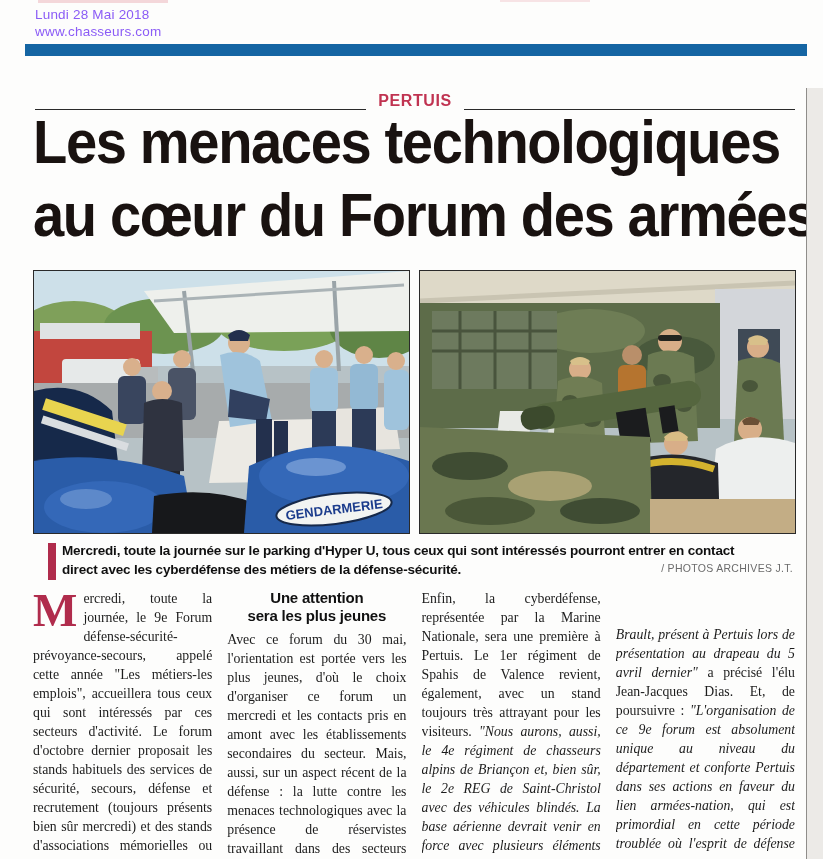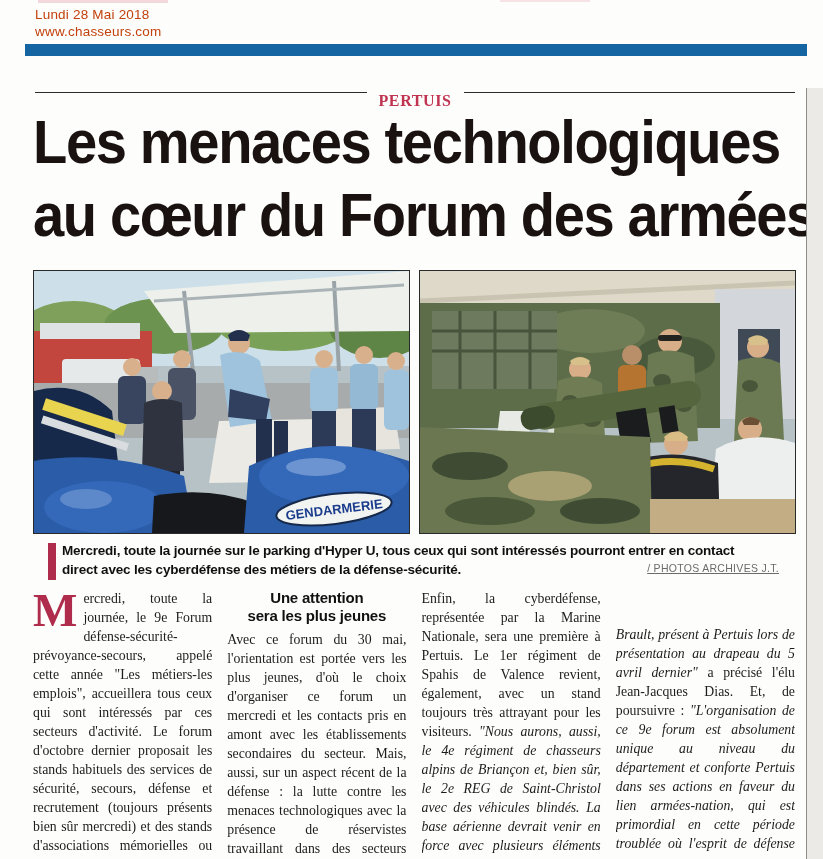--- a/index.html
+++ b/index.html
@@ -1,39 +1,39 @@
 <!DOCTYPE html>
 <html><head>
 <meta charset="utf-8">
 <style>
   html,body{margin:0;padding:0;background:#ffffff;}
   .page{position:relative;width:823px;height:859px;background:#fdfdfc;overflow:hidden;
         font-family:"Liberation Sans",sans-serif;}
   .top-smudge{position:absolute;left:38px;top:0;width:130px;height:3px;background:#f0c6cc;opacity:.7;}
   .top-smudge2{position:absolute;left:500px;top:0;width:90px;height:2px;background:#f3d2d6;opacity:.6;}
 
-  .masthead{position:absolute;left:35px;top:6px;color:#c2410c;font-size:13.5px;line-height:17px;letter-spacing:.2px;}
+  .masthead{position:absolute;left:35px;top:6px;color:#8b5cf6;font-size:13.5px;line-height:17px;letter-spacing:.2px;}
   .blue-bar{position:absolute;left:25px;top:44px;width:782px;height:12px;background:#1565a3;}
 
-  .section-head{position:absolute;left:35px;top:92px;width:760px;display:flex;align-items:flex-start;gap:12px;font-family:Liberation Serif, serif;}
+  .section-head{position:absolute;left:35px;top:92px;width:760px;display:flex;align-items:flex-end;gap:12px;}
   .rule{flex:1;height:1px;background:#2a2a2a;}
   .section-label{font-weight:bold;font-size:16px;color:#c03351;letter-spacing:.6px;}
 
   .headline{position:absolute;left:33px;top:106px;margin:0;font-weight:bold;color:#191210;
             font-size:61px;line-height:73px;letter-spacing:-1.5px;white-space:nowrap;
             transform:scaleX(.92);transform-origin:left top;}
 
   .photos{position:absolute;left:33px;top:270px;display:flex;gap:9px;}
   .photo{margin:0;width:377px;height:264px;border:1px solid #2a2a2a;box-sizing:border-box;overflow:hidden;background:#b7c2c6;}
   .photo svg{display:block;}
 
   .caption-row{position:absolute;left:48px;top:541px;width:747px;}
   .caption-bar{position:absolute;left:0;top:2px;width:8px;height:37px;background:#b02c4c;}
   .caption{margin:0 0 0 14px;font-size:13.5px;font-weight:bold;color:#101010;line-height:19px;letter-spacing:-.2px;max-width:700px;}
-  .credit{position:absolute;right:16px;top:21px;font-size:10.5px;color:#6b6b6b;letter-spacing:.3px;text-decoration:underline;}
+  .credit{position:absolute;right:2px;top:21px;font-size:10.5px;color:#6b6b6b;letter-spacing:.3px;}
 
   .columns{position:absolute;left:33px;top:589px;width:762px;height:268px;display:flex;gap:15px;
            font-family:"Liberation Serif",serif;}
   .col{flex:1;font-size:13.8px;line-height:19px;color:#1c1c1c;text-align:justify;overflow:hidden;}
   .col p{margin:0;}
   .dropcap{float:left;font-size:47px;line-height:37px;font-weight:bold;color:#b02c4c;padding:3px 6px 0 0;}
   .col-heading{font-family:"Liberation Sans",sans-serif;font-weight:bold;font-size:15px;line-height:18px;
                margin:0 0 5px 0;color:#101010;text-align:center;letter-spacing:-.2px;}
   .it{font-style:italic;}
   .col.last{display:flex;flex-direction:column;margin-top:36px;}

